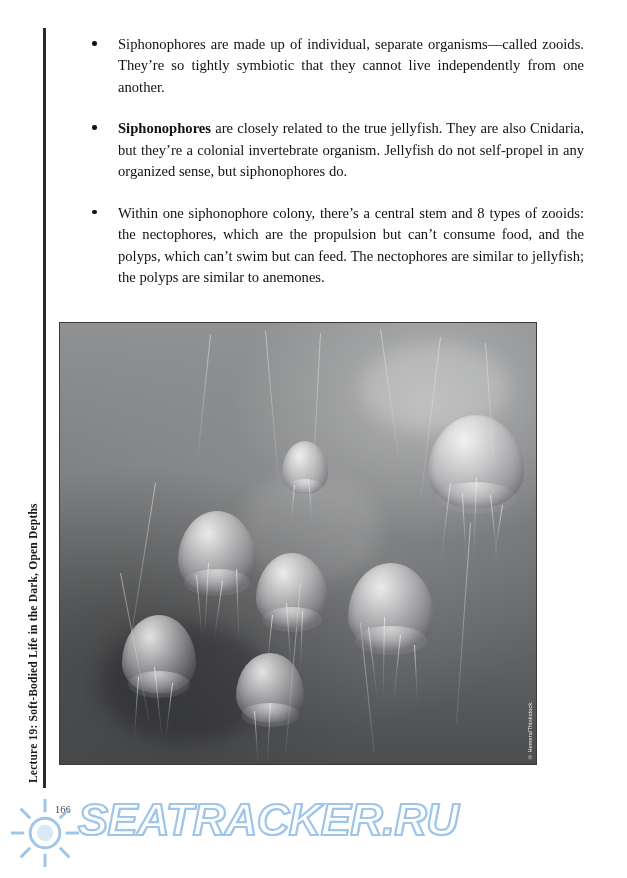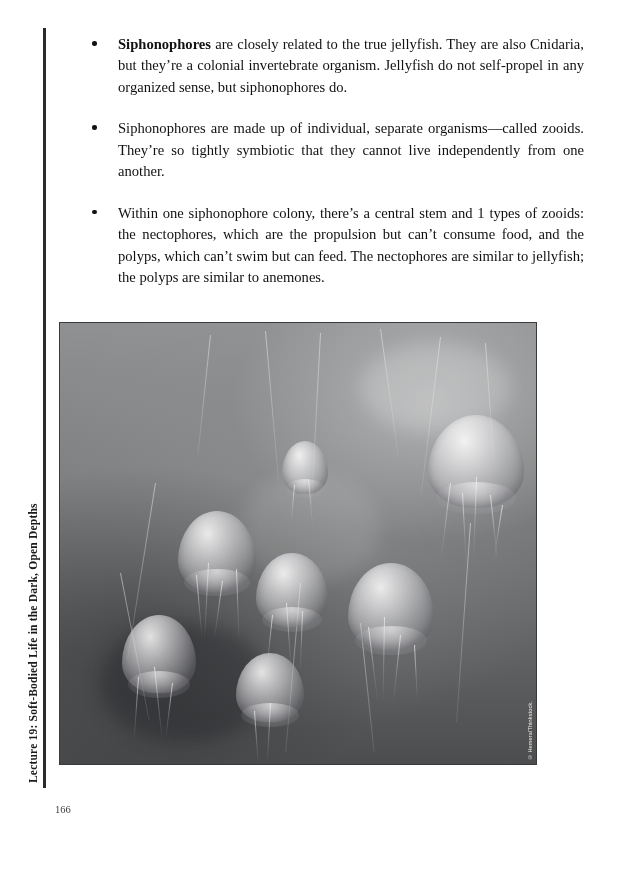--- a/index.html
+++ b/index.html
@@ -219,31 +219,31 @@
 <div class="page">
 
   <div class="left-rule"></div>
 
   <div class="running-head">Lecture 19: Soft-Bodied Life in the Dark, Open Depths</div>
 
   <div class="content">
 
     <div class="bullet-item">
       <span class="bullet-dot"></span>
-      <span class="bullet-text"><span class="lead">Siphonophores</span><span> are closely related to the true jellyfish. They are also Cnidaria, but they’re a colonial invertebrate organism. Jellyfish do not self-propel in any organized sense, but siphonophores do.</span></span>
+      <span class="bullet-text"><span>Siphonophores are made up of individual, separate organisms—called zooids. They’re so tightly symbiotic that they cannot live independently from one another.</span></span>
     </div>
 
     <div class="bullet-item">
       <span class="bullet-dot"></span>
-      <span class="bullet-text"><span>Siphonophores are made up of individual, separate organisms—called zooids. They’re so tightly symbiotic that they cannot live independently from one another.</span></span>
+      <span class="bullet-text"><span class="lead">Siphonophores</span><span> are closely related to the true jellyfish. They are also Cnidaria, but they’re a colonial invertebrate organism. Jellyfish do not self-propel in any organized sense, but siphonophores do.</span></span>
     </div>
 
     <div class="bullet-item">
       <span class="bullet-dot"></span>
-      <span class="bullet-text"><span>Within one siphonophore colony, there’s a central stem and 1 types of zooids: the nectophores, which are the propulsion but can’t consume food, and the polyps, which can’t swim but can feed. The nectophores are similar to jellyfish; the polyps are similar to anemones.</span></span>
+      <span class="bullet-text"><span>Within one siphonophore colony, there’s a central stem and 8 types of zooids: the nectophores, which are the propulsion but can’t consume food, and the polyps, which can’t swim but can feed. The nectophores are similar to jellyfish; the polyps are similar to anemones.</span></span>
     </div>
 
   </div>
 
   <div class="figure">
     <div class="photo"></div>
 
     <div class="blob" style="left:300px; top:20px; width:150px; height:90px; background:rgba(255,255,255,0.20);"></div>
     <div class="blob" style="left:40px; top:300px; width:170px; height:120px; background:rgba(20,20,25,0.30);"></div>
     <div class="blob" style="left:180px; top:150px; width:140px; height:110px; background:rgba(255,255,255,0.10);"></div>
@@ -310,14 +310,31 @@
       <div class="tent" style="left:12px; height:42px; transform:rotate(5deg);"></div>
       <div class="tent" style="left:26px; height:48px; transform:rotate(-5deg);"></div>
     </div>
 
     <div class="credit">© Hemera/Thinkstock.</div>
   </div>
 
 
   <div class="page-number">166</div>
 
+  <div class="watermark">
+    <svg class="wm-sun" viewBox="0 0 100 100">
+      <g fill="none" stroke="#9fc6e8" stroke-width="4">
+        <circle cx="50" cy="50" r="20"></circle>
+        <line x1="50" y1="4" x2="50" y2="22"></line>
+        <line x1="50" y1="78" x2="50" y2="96"></line>
+        <line x1="4" y1="50" x2="22" y2="50"></line>
+        <line x1="78" y1="50" x2="96" y2="50"></line>
+        <line x1="17" y1="17" x2="30" y2="30"></line>
+        <line x1="70" y1="70" x2="83" y2="83"></line>
+        <line x1="83" y1="17" x2="70" y2="30"></line>
+        <line x1="30" y1="70" x2="17" y2="83"></line>
+      </g>
+      <circle cx="50" cy="50" r="11" fill="#d8eaf8"></circle>
+    </svg>
+    <div class="wm-text">SEATRACKER.RU</div>
+  </div>
 
 </div>
 
 </body></html>

